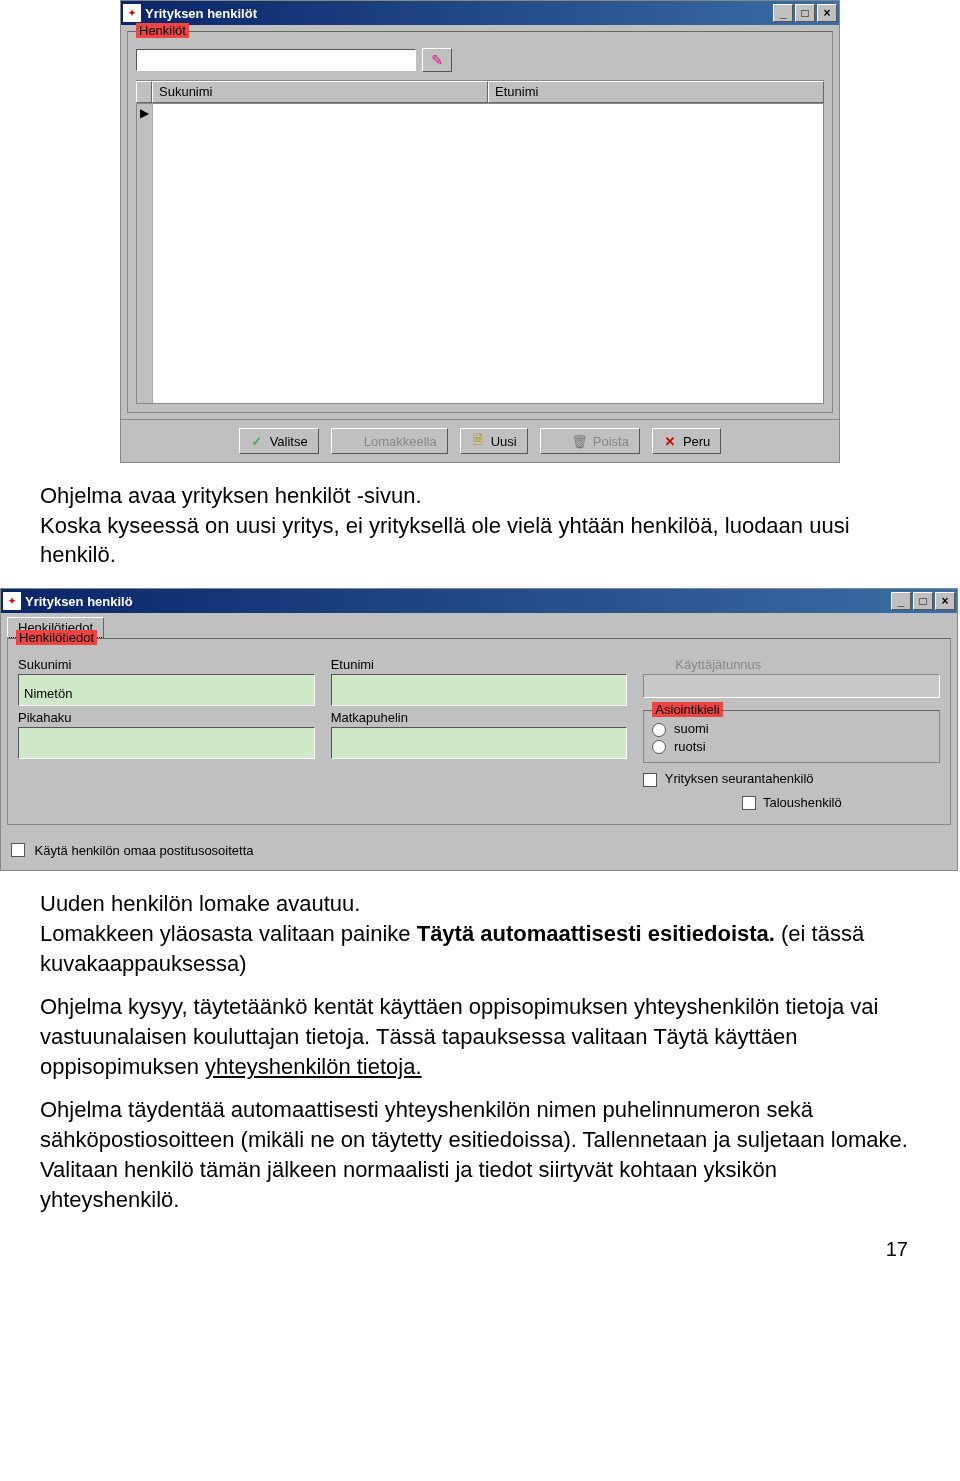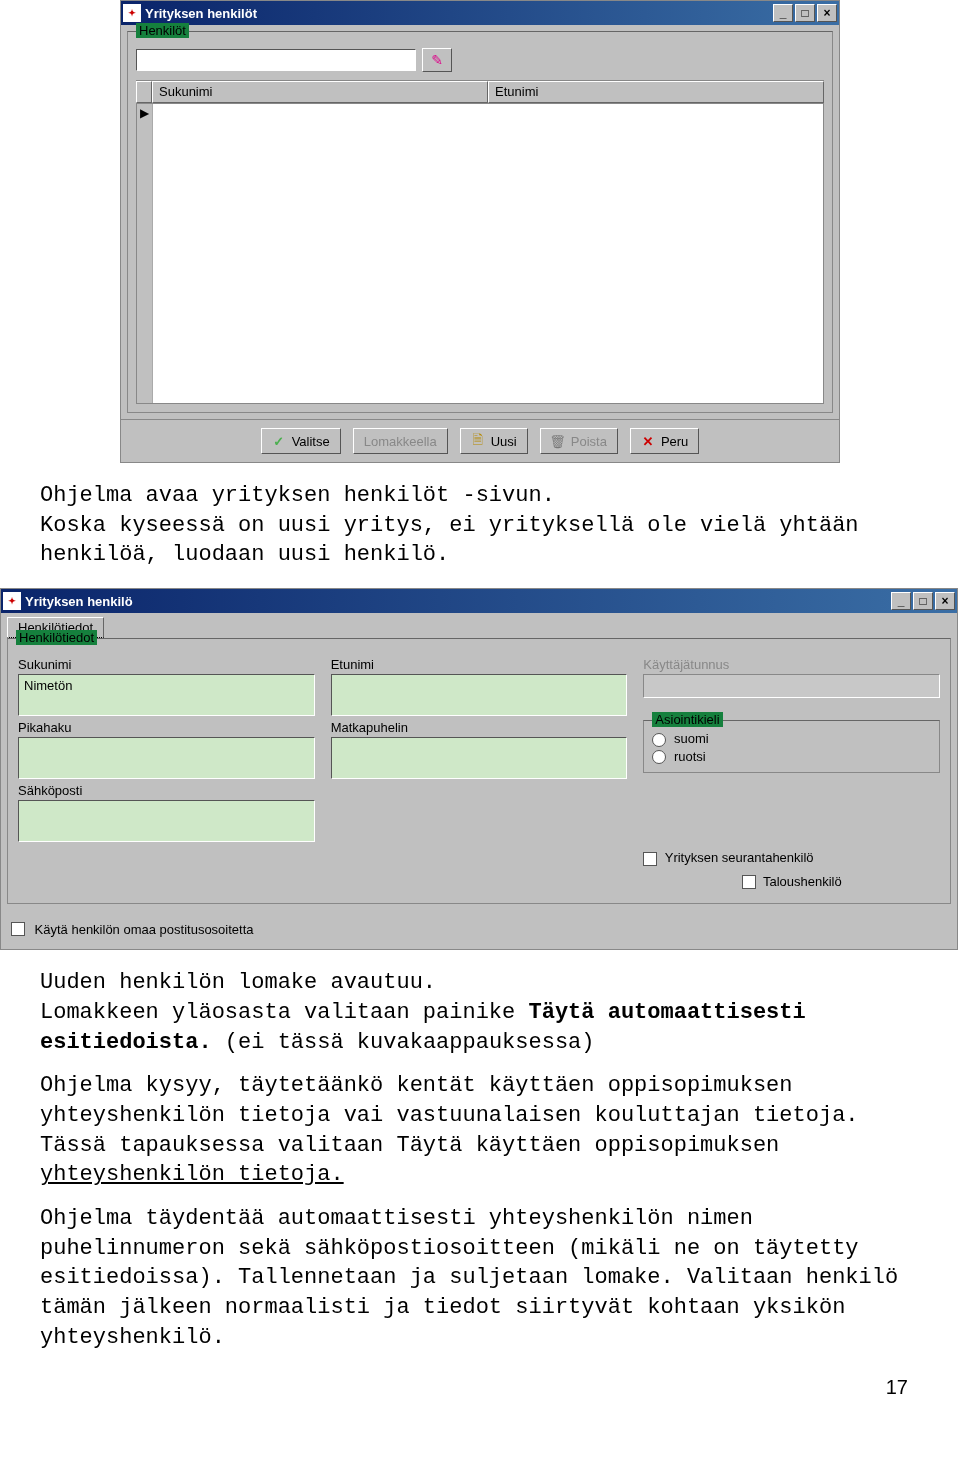--- a/index.html
+++ b/index.html
@@ -54,21 +54,21 @@
   }
   .groupbox {
     margin: 6px 6px;
     border: 1px solid #888;
     border-top-color:#666;
     position: relative;
     padding: 14px 8px 8px 8px;
   }
   .groupbox .legend {
     position:absolute; top:-9px; left:8px;
-    background:#15803d; padding:0 3px;
+    background:#ef4444; padding:0 3px;
     font-size:13px;
   }
   .label { font-size:13px; color:#000; }
   .row { display:flex; align-items:center; gap:6px; }
   .textfield {
     background:#fff;
     border-top:1px solid #555;border-left:1px solid #555;
     border-right:1px solid #fff;border-bottom:1px solid #fff;
     height:22px; font-size:13px; padding:2px 4px;
   }
@@ -119,41 +119,41 @@
     border-right:1px solid #666;
     padding:2px 10px; font-size:13px;
     border-bottom:1px dotted #000;
   }
   .formgrid { display:grid; grid-template-columns: 1fr 1fr 1fr; gap:4px 16px; padding:4px 2px;}
   .fcell .label { display:block; margin-bottom:2px; }
   .greenfield {
     background:#cfe8c8;
     border-top:1px solid #555;border-left:1px solid #555;
     border-right:1px solid #fff;border-bottom:1px solid #fff;
-    height:42px; font-size:13px; padding:3px 5px;
+    height:32px; font-size:13px; padding:11px 5px;
   }
   .greyfield {
     background:#c8c8c8;
     border-top:1px solid #888;border-left:1px solid #888;
     border-right:1px solid #fff;border-bottom:1px solid #fff;
     height:24px; font-size:13px; padding:3px 5px; color:#777;
   }
   .radio, .chk {
     width:14px;height:14px; display:inline-block;
     border:1px solid #555; background:#fff; vertical-align:middle; margin-right:4px;
   }
   .radio { border-radius:50%; }
-  .body-text { padding: 0 40px 0 40px; font-size:22px; line-height:1.35;font-family:Liberation Mono, monospace; }
+  .body-text { padding: 0 40px 0 40px; font-size:22px; line-height:1.35; }
   .body-text p { margin: 14px 0; }
   .pagenum { text-align:right; padding:10px 52px 0 0; font-size:20px; }
   .check { color:#4caf50; font-weight:bold; }
   .xred { color:#c00; font-weight:bold; }
   .doc { color:#b58900; }
   .trash { color:#777; }
-  .disabled { color:#888; }
+  .disabled { color:#888;padding-left:32px; }
   b { font-weight:bold; }
 </style>
 </head>
 <body>
 
 <div class="page">
 
   <div class="win">
     <div class="titlebar">
       <span class="icon">✦</span>
@@ -256,24 +256,20 @@
               <span class="radio"></span>
               <span>suomi</span>
             </div>
             <div class="label">
               <span class="radio"></span>
               <span>ruotsi</span>
             </div>
           </div>
         </div>
 
-        <div class="fcell">
-          <span class="label">Sähköposti</span>
-          <div class="greenfield"></div>
-        </div>
 
         <div class="fcell" style="grid-column:3;">
           <div class="label" style="margin-top:4px;">
             <span class="chk"></span>
             <span>Yrityksen seurantahenkilö</span>
           </div>
           <div class="label" style="margin-top:8px;text-align:center;">
             <span class="chk"></span>
             <span>Taloushenkilö</span>
           </div>

